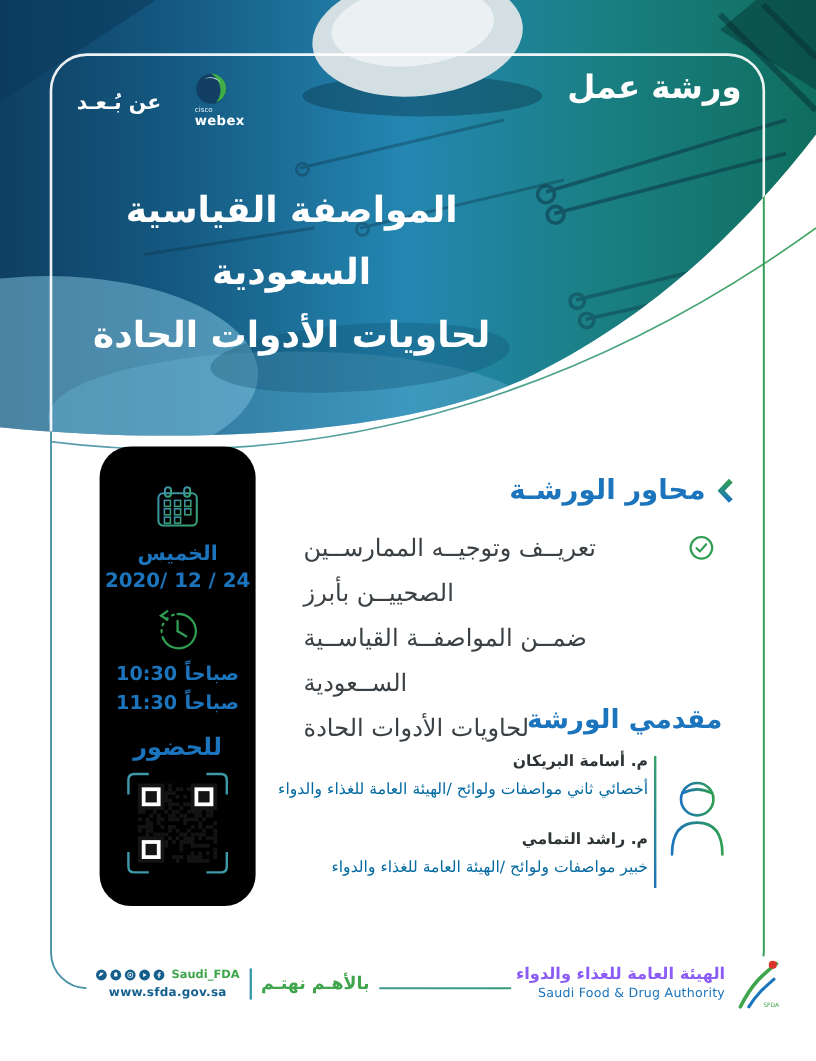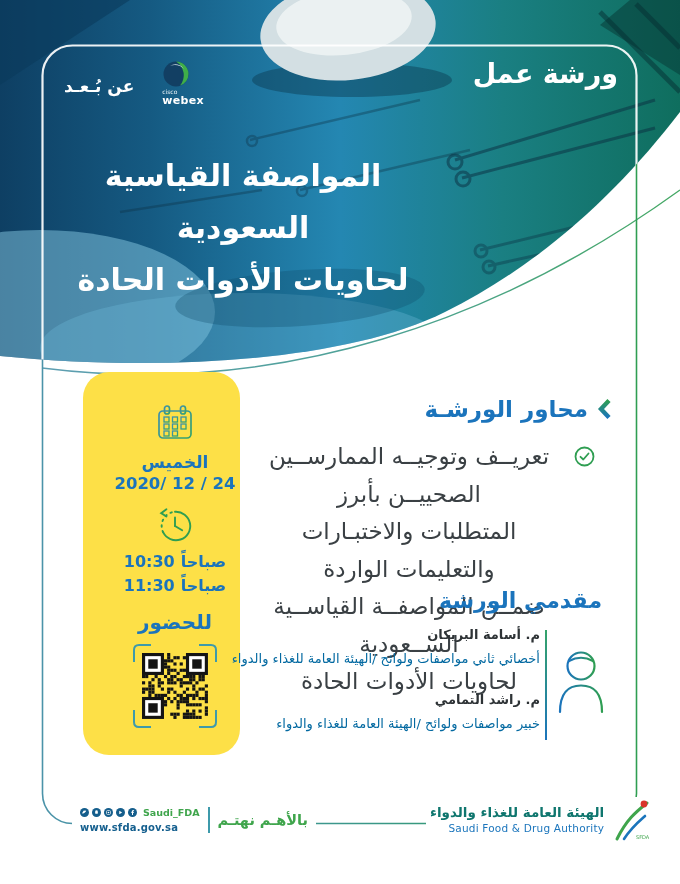--- a/index.html
+++ b/index.html
@@ -10,55 +10,55 @@
   
   .badge{top:58px;right:62px;color:#ffffff;font-size:27px;font-weight:700;}
   .remote{top:60px;left:64px;display:flex;align-items:center;gap:28px;}
   .remote-label{color:#ffffff;font-size:17px;font-weight:700;margin-top:6px;}
   .webex-lockup{display:flex;flex-direction:column;align-items:flex-start;line-height:1;}
   .webex-cisco{color:#eaf4f8;font-size:6px;margin-top:1px;}
   .webex-brand{color:#ffffff;font-size:11px;font-weight:700;letter-spacing:.3px;}
   .title{top:150px;left:55px;width:376px;text-align:center;color:#ffffff;
          font-size:30px;font-weight:700;line-height:52px;}
   
-  .panel{left:83px;top:372px;width:130px;height:383px;border-radius:26px;background:#fde047;
-         display:flex;flex-direction:column;align-items:center;padding-left:27px;}
+  .panel{left:83px;top:372px;width:130px;height:383px;border-radius:26px;background:#000000;
+         display:flex;flex-direction:column;align-items:center;}
   .pv{color:#1b74bc;font-weight:700;text-align:center;}
   .weekday{margin-top:8px;font-size:17px;line-height:21px;}
   .date{font-size:16.5px;line-height:21px;}
   .time-row{display:flex;direction:ltr;justify-content:center;gap:6px;font-size:16px;line-height:20px;color:#1b74bc;font-weight:700;}
   .attend{font-size:20px;line-height:24px;}
   
   .topics-heading{top:396px;right:68px;display:flex;direction:rtl;align-items:center;gap:9px;
                   color:#1b74bc;font-size:23px;font-weight:700;margin-left:33px;}
-  .topics-body{top:438px;right:85px;width:342px;direction:rtl;text-align:center;
-               color:#3a4044;font-size:23px;line-height:37.5px;padding-right:30px;box-sizing:border-box;}
+  .topics-body{top:438px;right:85px;width:342px;direction:rtl;text-align:left;
+               color:#3a4044;font-size:20px;line-height:37.5px;padding-right:30px;box-sizing:border-box;}
   .check{position:absolute;right:0;top:8px;}
   .presenters-heading{top:588px;right:78px;color:#1b74bc;font-size:22px;font-weight:700;direction:rtl;}
   .presenter-block{top:622px;right:140px;width:310px;direction:rtl;text-align:right;}
   .p-name{color:#2e3336;font-size:13px;font-weight:700;line-height:25px;}
   .p-role{color:#0369a1;font-size:13px;line-height:18px;margin-top:3px;}
   .p-gap{height:19px;}
   .v-sep{left:545px;top:630px;width:2px;height:110px;
          background:linear-gradient(180deg,#35a36a 0%,#1b74bc 100%);}
   .person{left:553px;top:646px;}
   
   .footer-left{left:72px;top:799px;height:42px;background:#ffffff;display:flex;align-items:center;
                gap:8px;padding:0 8px;}
-  .social-col{display:flex;flex-direction:column;gap:4px;}
+  .social-col{display:flex;flex-direction:column;gap:4px;text-align:center;}
   .icon-row{display:flex;align-items:center;gap:3px;}
   .sic{width:9px;height:9px;border-radius:50%;background:#155e8c;display:flex;align-items:center;justify-content:center;}
   .handle{color:#3fa54c;font-size:9.5px;font-weight:700;margin-left:3px;}
   .website{color:#16608f;font-size:10px;font-weight:700;letter-spacing:.2px;}
   .f-div{width:2px;height:26px;background:#3e9aab;}
   .tagline{color:#3fa54c;font-size:14.5px;font-weight:700;direction:rtl;}
   .footer-logo{left:426px;top:797px;height:46px;background:#ffffff;display:flex;align-items:center;
                gap:5px;padding:0 4px;}
   .org-col{display:flex;flex-direction:column;align-items:flex-end;}
-  .org-ar{color:#0f766e;font-size:13.5px;font-weight:700;line-height:17px;direction:rtl;}
+  .org-ar{color:#8b5cf6;font-size:13.5px;font-weight:700;line-height:17px;direction:rtl;}
   .org-en{color:#1b75bc;font-size:10.5px;font-weight:400;line-height:15px;letter-spacing:.2px;}
 </style>
 </head>
 <body>
 
 <div class="canvas">
 
   <svg class="abs" width="680" height="884" viewBox="0 0 680 884" style="top:0;left:0;">
     <defs>
       <linearGradient id="gPhoto" x1="0" y1="0" x2="1" y2="0">
@@ -362,21 +362,20 @@
     </svg>
     <span>محاور الورشـة</span>
   </div>
 
   <div class="abs topics-body">
     <svg class="check" width="21" height="21" viewBox="0 0 21 21">
       <circle cx="10.5" cy="10.5" r="9" fill="none" stroke="#2f9e52" stroke-width="1.8"></circle>
       <path d="M6.5,10.8 L9.3,13.5 L14.5,7.5" fill="none" stroke="#2f9e52" stroke-width="1.8" stroke-linecap="round" stroke-linejoin="round"></path>
     </svg>
     <div>تعريــف وتوجيــه الممارســين الصحييــن بأبرز</div>
-    <div>المتطلبات والاختبـارات والتعليمات الواردة</div>
     <div>ضمــن المواصفــة القياســية الســعودية</div>
     <div>لحاويات الأدوات الحادة</div>
   </div>
 
   <div class="abs presenters-heading">مقدمي الورشة</div>
 
   <div class="abs v-sep"></div>
 
   <svg class="abs person" width="56" height="72" viewBox="0 0 56 72">
     <defs>

